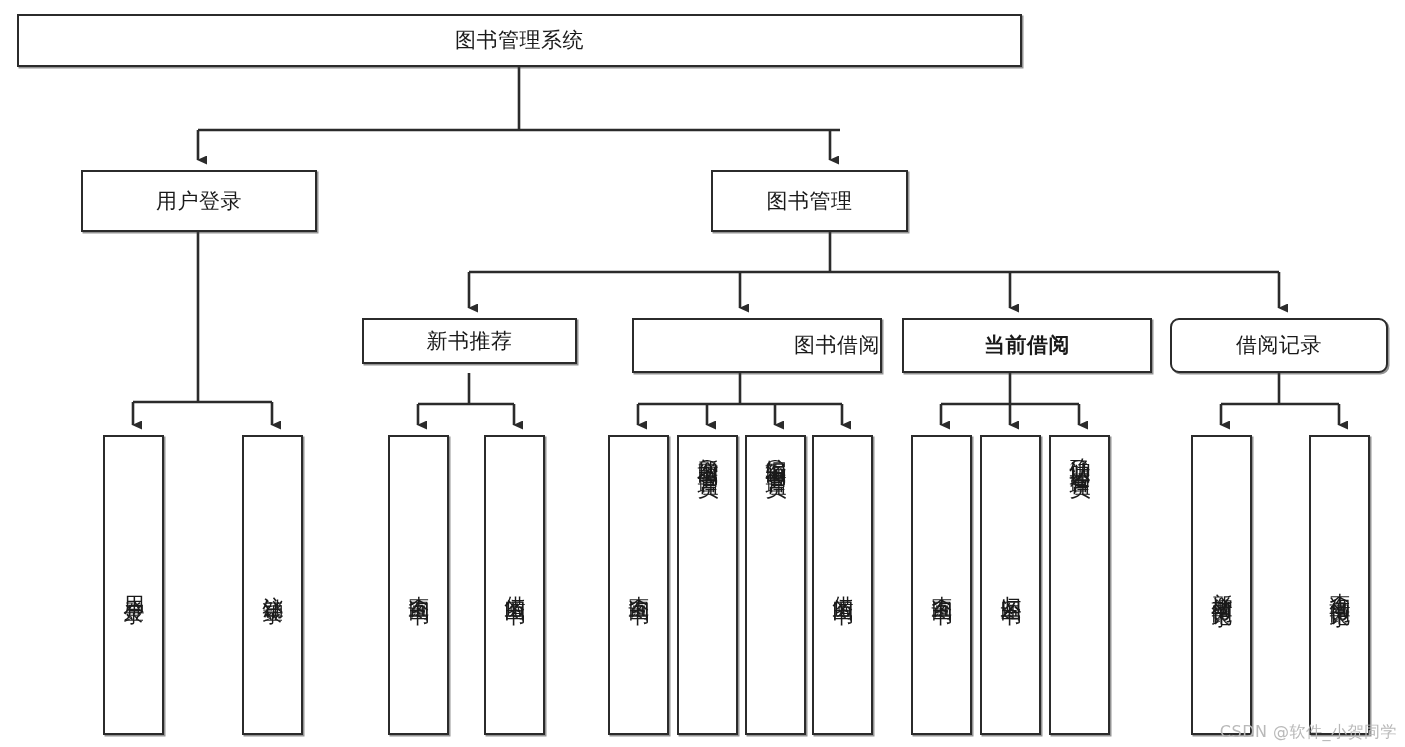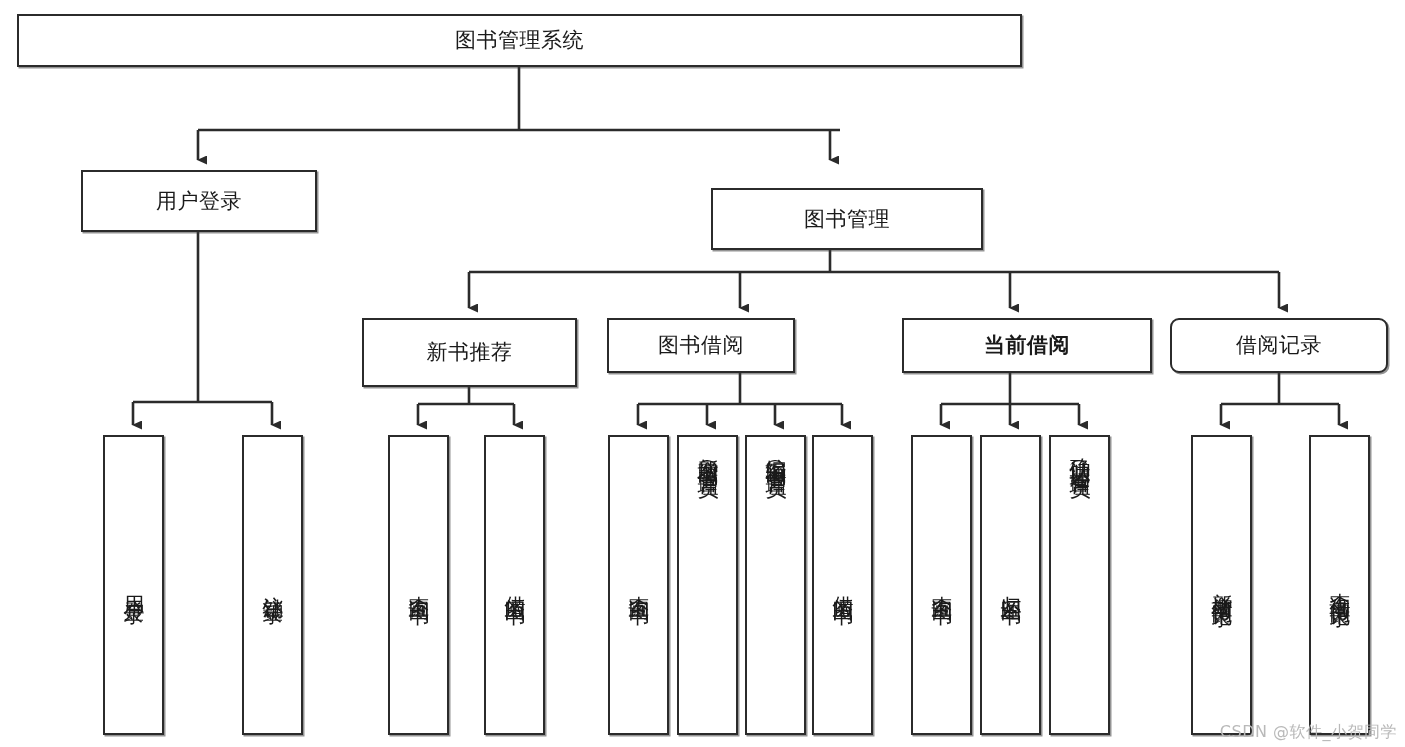--- a/index.html
+++ b/index.html
@@ -127,28 +127,28 @@
     </g>
   </svg>
 
   <div class="node-box" style="left:17px; top:14px; width:1005px; height:53px;">
     <span class="node-label">图书管理系统</span>
   </div>
 
   <div class="node-box" style="left:81px; top:170px; width:236px; height:62px;">
     <span class="node-label">用户登录</span>
   </div>
-  <div class="node-box" style="left:711px; top:188px; width:272px; height:62px;">
+  <div class="node-box" style="left:711px; top:170px; width:197px; height:62px;">
     <span class="node-label">图书管理</span>
   </div>
 
-  <div class="node-box" style="left:362px; top:318px; width:215px; height:69px;">
+  <div class="node-box" style="left:362px; top:318px; width:215px; height:46px;">
     <span class="node-label">新书推荐</span>
   </div>
-  <div class="node-box" style="left:607px; top:318px; width:188px; height:55px;">
+  <div class="node-box" style="left:632px; top:318px; width:250px; height:55px;justify-content:flex-end;">
     <span class="node-label">图书借阅</span>
   </div>
   <div class="node-box" style="left:902px; top:318px; width:250px; height:55px;font-weight:bold;">
     <span class="node-label">当前借阅</span>
   </div>
   <div class="node-box" style="left:1170px; top:318px; width:218px; height:55px;border-radius:9px;">
     <span class="node-label">借阅记录</span>
   </div>
 
   <div class="node-box leaf center-v" style="left:103px; top:435px; width:61px; height:300px;">

